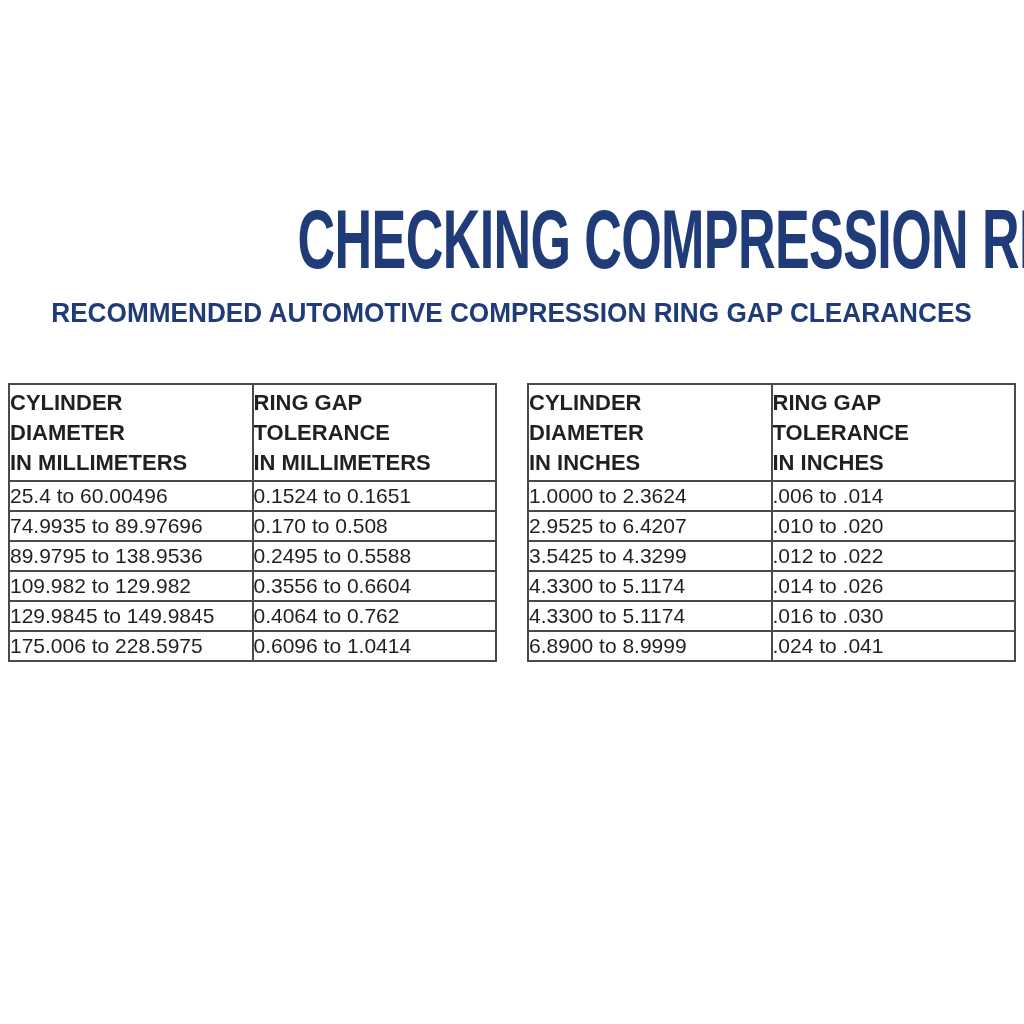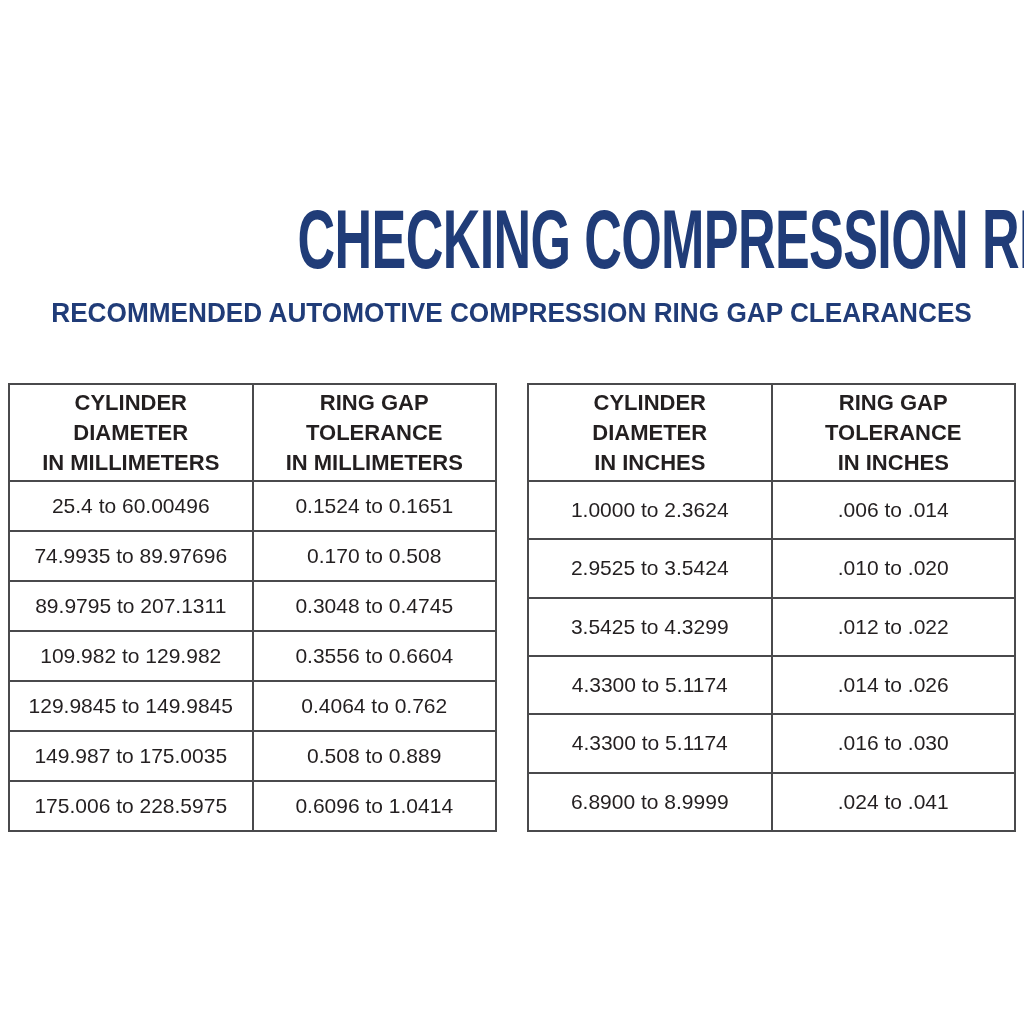--- a/index.html
+++ b/index.html
@@ -60,35 +60,35 @@
   }
   table{
     border-collapse:collapse;
     width:489px;
     table-layout:fixed;
     background:#ffffff;
     border:2px solid #3e3e40;
   }
   th,td{
     border:2px solid var(--line);
-    text-align:center;
+    text-align:left;
     vertical-align:middle;
     color:var(--ink);
     overflow:hidden;
     white-space:nowrap;
   }
   th{
     height:97px;
     font-size:22px;
     font-weight:bold;
     line-height:30px;
   }
   th .hline{display:block;}
   td{
-    height:50px;
+    height:30px;
     font-size:21px;
     font-weight:normal;
   }
 </style>
 </head>
 <body>
 
 <div class="page">
 
   <div class="title">
@@ -119,34 +119,30 @@
       <tbody>
           <tr>
             <td>25.4 to 60.00496</td>
             <td>0.1524 to 0.1651</td>
           </tr>
           <tr>
             <td>74.9935 to 89.97696</td>
             <td>0.170 to 0.508</td>
           </tr>
           <tr>
-            <td>89.9795 to 207.1311</td>
-            <td>0.3048 to 0.4745</td>
+            <td>89.9795 to 138.9536</td>
+            <td>0.2495 to 0.5588</td>
           </tr>
           <tr>
             <td>109.982 to 129.982</td>
             <td>0.3556 to 0.6604</td>
           </tr>
           <tr>
             <td>129.9845 to 149.9845</td>
             <td>0.4064 to 0.762</td>
-          </tr>
-          <tr>
-            <td>149.987 to 175.0035</td>
-            <td>0.508 to 0.889</td>
           </tr>
           <tr>
             <td>175.006 to 228.5975</td>
             <td>0.6096 to 1.0414</td>
           </tr>
         </tbody>
     </table>
 
     <table>
       <thead>
@@ -162,21 +158,21 @@
             <span class="hline">IN INCHES</span>
           </th>
         </tr>
       </thead>
       <tbody>
           <tr>
             <td>1.0000 to 2.3624</td>
             <td>.006 to .014</td>
           </tr>
           <tr>
-            <td>2.9525 to 3.5424</td>
+            <td>2.9525 to 6.4207</td>
             <td>.010 to .020</td>
           </tr>
           <tr>
             <td>3.5425 to 4.3299</td>
             <td>.012 to .022</td>
           </tr>
           <tr>
             <td>4.3300 to 5.1174</td>
             <td>.014 to .026</td>
           </tr>

